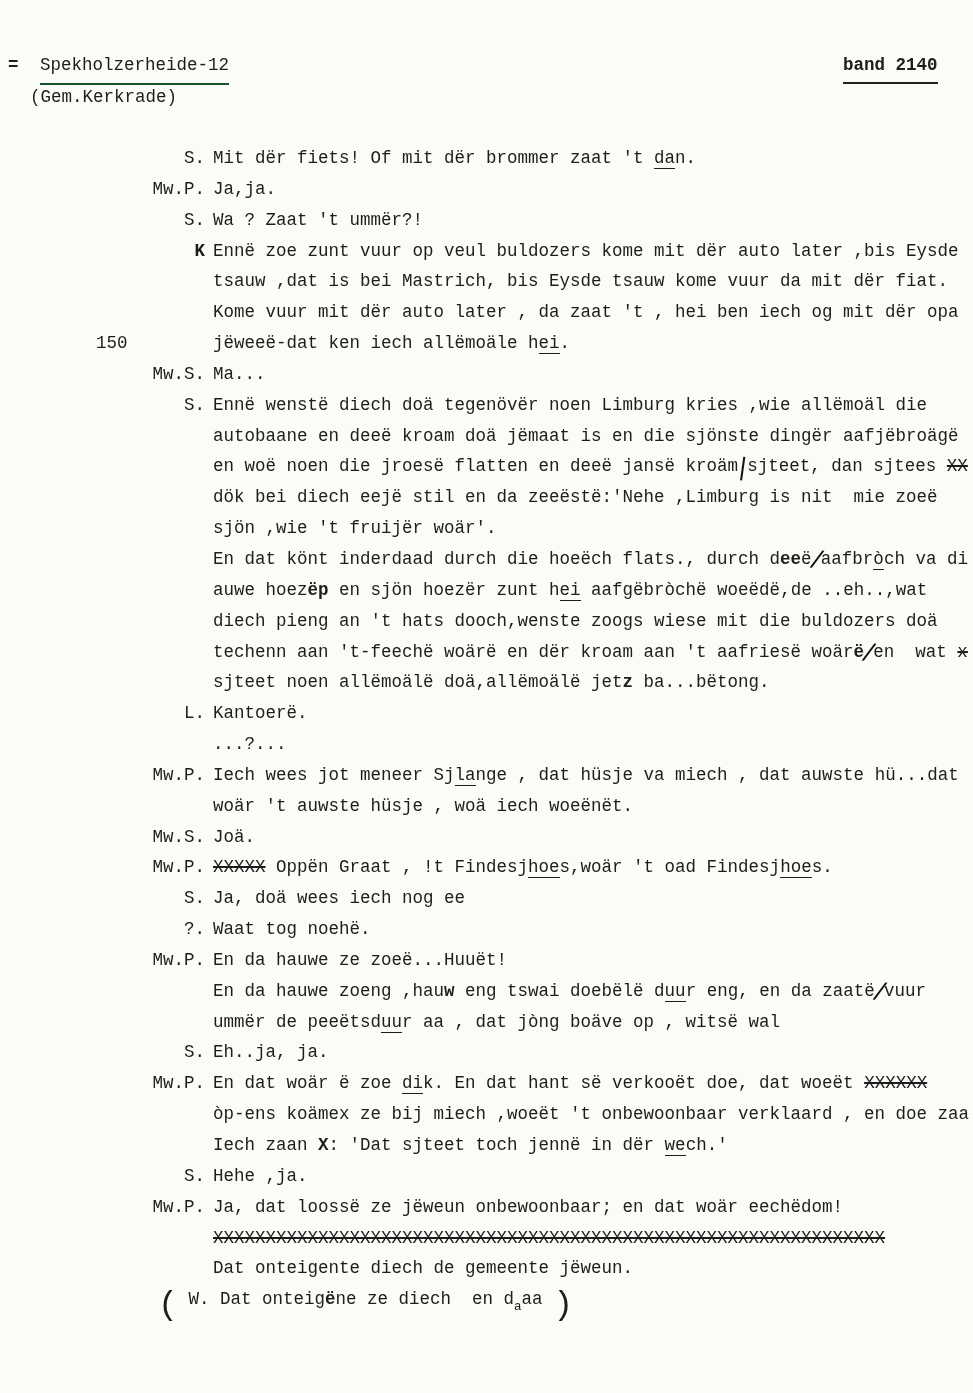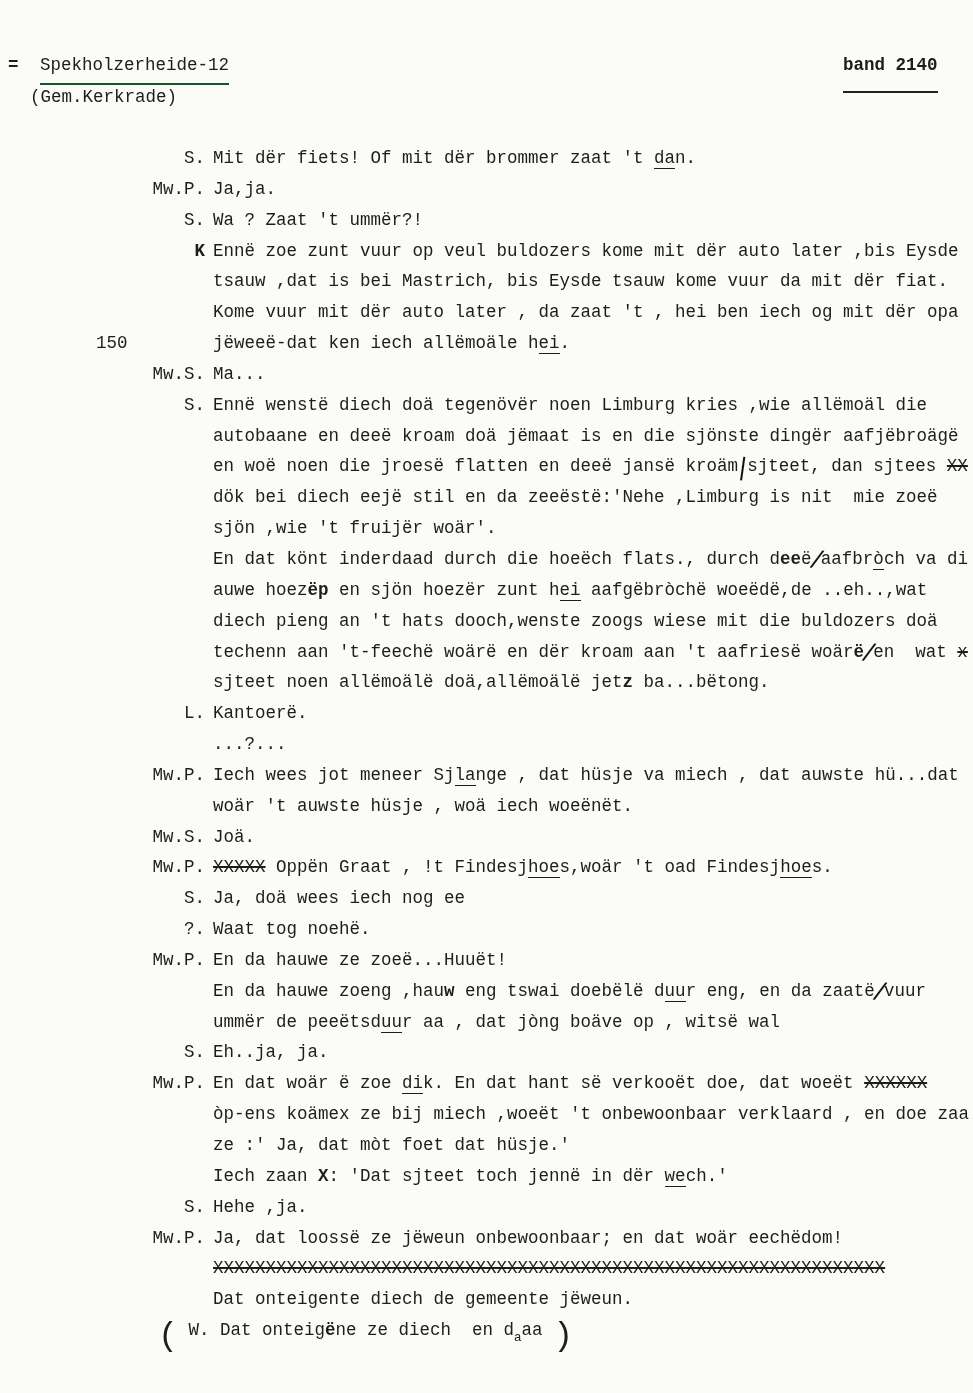--- a/index.html
+++ b/index.html
@@ -9,21 +9,21 @@
     background:#fbfbf8;
     overflow:hidden;
     font-family:"Liberation Mono","DejaVu Sans Mono",monospace;
     color:#1d1d1d;
     font-size:17.5px;
   }
   .hdr{position:absolute;white-space:nowrap;}
   #corner-mark{left:8px;top:55px;font-weight:700;letter-spacing:-1px;}
   #doc-title{left:40px;top:55px;border-bottom:2px solid #14532d;padding-bottom:8px;}
   #doc-subtitle{left:30px;top:87px;}
-  #band-label{left:843px;top:55px;border-bottom:2px solid #222;padding-bottom:16px;font-weight:700;}
+  #band-label{left:843px;top:55px;border-bottom:2px solid #222;padding-bottom:7px;font-weight:700;}
   #transcript{position:absolute;top:143px;left:0;right:0;}
   .line{
     position:relative;display:flex;align-items:baseline;
     height:30.85px;line-height:30.85px;white-space:pre;
   }
   .m{position:absolute;left:52px;top:0;margin-left:44px;}
   .sp{flex:0 0 205px;text-align:right;white-space:pre;}
   .tx{margin-left:8px;text-align:right;}
   .ul{border-bottom:1.6px solid #1d1d1d;}
   .st{font-weight:400;text-decoration:line-through;text-decoration-thickness:2px;}
@@ -70,21 +70,20 @@
       <div class="line"><span class="m"></span><span class="sp">Mw.S.</span><span class="tx">Joä.</span></div>
       <div class="line"><span class="m"></span><span class="sp">Mw.P.</span><span class="tx"><span class="st">XXXXX</span> Oppën Graat , !t Findesj<span class="ul">hoe</span>s,woär 't oad Findesj<span class="ul">hoe</span>s.</span></div>
       <div class="line"><span class="m"></span><span class="sp">S.</span><span class="tx">Ja, doä wees iech nog ee</span></div>
       <div class="line"><span class="m"></span><span class="sp">?.</span><span class="tx">Waat tog noehë.</span></div>
       <div class="line"><span class="m"></span><span class="sp">Mw.P.</span><span class="tx">En da hauwe ze zoeë...Huuët!</span></div>
       <div class="line"><span class="m"></span><span class="sp"></span><span class="tx">En da hauwe zoeng ,hau<span class="bd">w</span> eng tswai doebëlë d<span class="ul">uu</span>r eng, en da zaatë<span class="pen">/</span>vuur</span></div>
       <div class="line"><span class="m"></span><span class="sp"></span><span class="tx">ummër de peeëtsd<span class="ul">uu</span>r aa , dat jòng boäve op , witsë wal</span></div>
       <div class="line"><span class="m"></span><span class="sp">S.</span><span class="tx">Eh..ja, ja.</span></div>
       <div class="line"><span class="m"></span><span class="sp">Mw.P.</span><span class="tx">En dat woär ë zoe <span class="ul">di</span>k. En dat hant së verkooët doe, dat woeët <span class="st">XXXXXX</span></span></div>
       <div class="line"><span class="m"></span><span class="sp"></span><span class="tx">òp-ens koämex ze bij miech ,woeët 't onbewoonbaar verklaard , en doe zaa</span></div>
-      <div class="line"><span class="m"></span><span class="sp"></span><span class="tx">ze :' Ja, dat mòt foet dat hüsje.'</span></div>
       <div class="line"><span class="m"></span><span class="sp"></span><span class="tx">Iech zaan <span class="bd">X</span>: 'Dat sjteet toch jennë in dër <span class="ul">we</span>ch.'</span></div>
       <div class="line"><span class="m"></span><span class="sp">S.</span><span class="tx">Hehe ,ja.</span></div>
       <div class="line"><span class="m"></span><span class="sp">Mw.P.</span><span class="tx">Ja, dat loossë ze jëweun onbewoonbaar; en dat woär eechëdom!</span></div>
       <div class="line"><span class="m"></span><span class="sp"></span><span class="tx"><span class="st">XXXXXXXXXXXXXXXXXXXXXXXXXXXXXXXXXXXXXXXXXXXXXXXXXXXXXXXXXXXXXXXX</span></span></div>
       <div class="line"><span class="m"></span><span class="sp"></span><span class="tx">Dat onteigente diech de gemeente jëweun.</span></div>
       <div class="line"><span class="m"></span><span class="sp"></span><span class="tx" style="margin-left: -47px;"><span class="hwp">(</span> W. Dat onteig<span class="bd">ë</span>ne ze diech  en d<span class="sb">a</span>aa <span class="hwp">)</span></span></div>
     </div>
 </div>
 
 </body></html>

